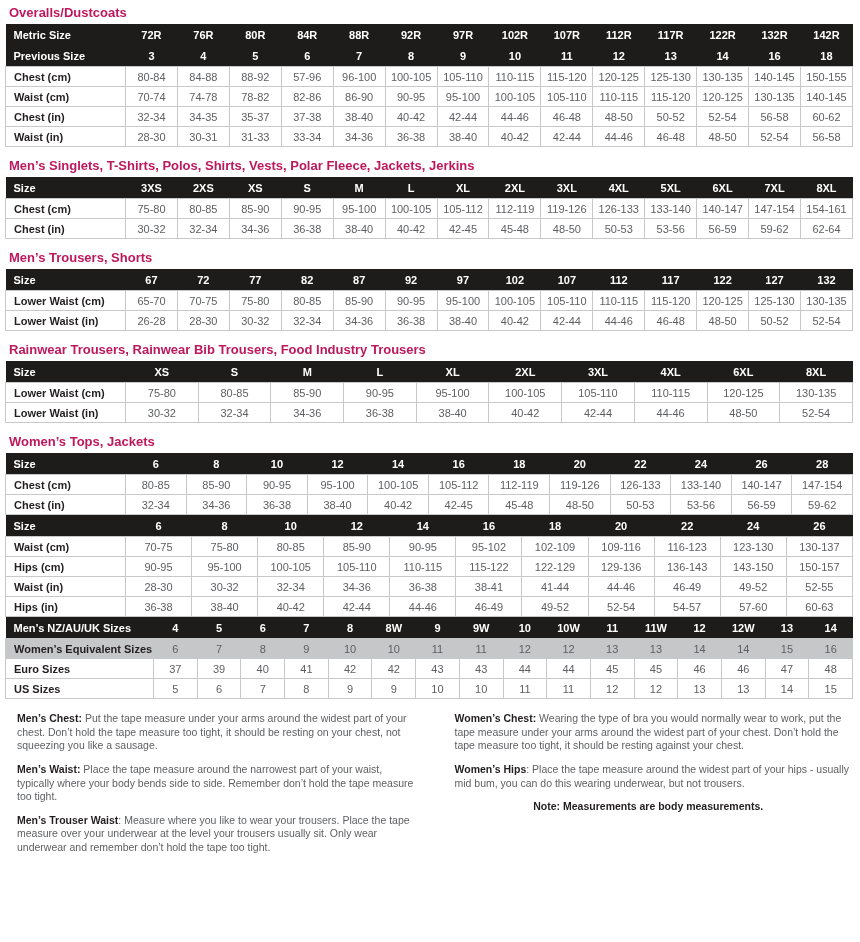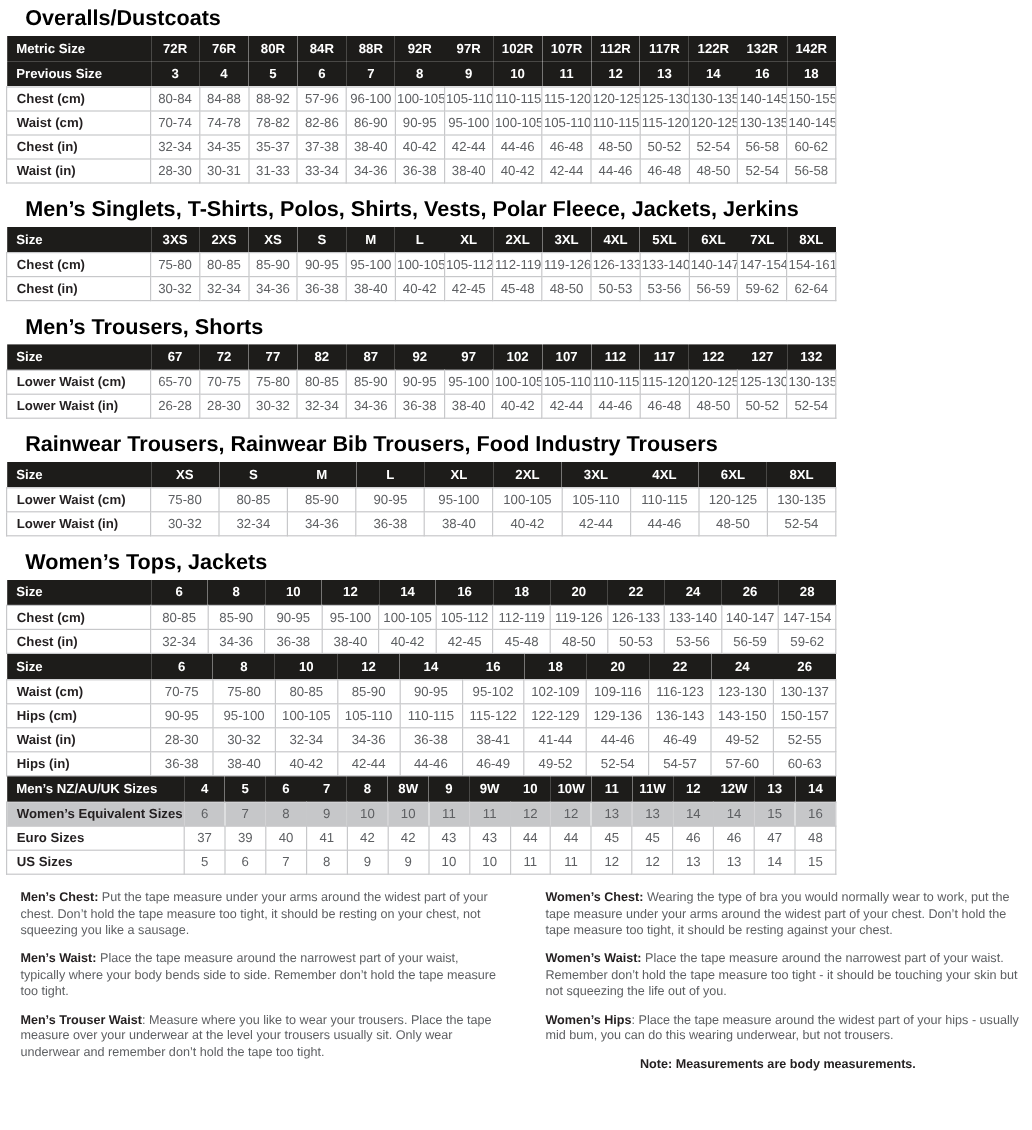--- a/index.html
+++ b/index.html
@@ -6,29 +6,29 @@
   html, body { margin: 0; padding: 0; background: #ffffff; }
   body {
     width: 860px;
     font-family: "Liberation Sans", sans-serif;
     color: #231f20;
     -webkit-font-smoothing: antialiased;
   }
   .page { padding: 3px 6px 8px 5px; }
 
   h2.section-title {
-    font-size: 18px;
+    font-size: 13px;
     font-weight: bold;
-    color: #000000;
-    margin: 11px 0 4px 16px;
+    color: #be185d;
+    margin: 11px 0 4px 4px;
   }
   section:first-child h2.section-title { margin-top: 2px; }
 
   table.size-table {
-    width: 692px;
+    width: 848px;
     border-collapse: collapse;
     table-layout: fixed;
     font-size: 11px;
   }
   table.size-table thead th {
     background: #1d1c1a;
     color: #ffffff;
     font-weight: bold;
     height: 21px;
     text-align: center;
@@ -691,18 +691,17 @@
       </section>
     </div>
   <div class="notes">
     <div class="col" id="notes-left">
         <p class="note-para"><strong>Men’s Chest:</strong><span> Put the tape measure under your arms around the widest part of your chest. Don’t hold the tape measure too tight, it should be resting on your chest, not squeezing you like a sausage.</span></p>
         <p class="note-para"><strong>Men’s Waist:</strong><span> Place the tape measure around the narrowest part of your waist, typically where your body bends side to side. Remember don’t hold the tape measure too tight.</span></p>
         <p class="note-para"><strong>Men’s Trouser Waist</strong><span>: Measure where you like to wear your trousers. Place the tape measure over your underwear at the level your trousers usually sit. Only wear underwear and remember don’t hold the tape too tight.</span></p>
       </div>
     <div class="col" id="notes-right">
         <p class="note-para"><strong>Women’s Chest:</strong><span> Wearing the type of bra you would normally wear to work, put the tape measure under your arms around the widest part of your chest. Don’t hold the tape measure too tight, it should be resting against your chest.</span></p>
-        <p class="note-para"><strong>Women’s Waist:</strong><span> Place the tape measure around the narrowest part of your waist. Remember don’t hold the tape measure too tight - it should be touching your skin but not squeezing the life out of you.</span></p>
         <p class="note-para"><strong>Women’s Hips</strong><span>: Place the tape measure around the widest part of your hips - usually mid bum, you can do this wearing underwear, but not trousers.</span></p>
         <p class="final-note">Note: Measurements are body measurements.</p>
       </div>
   </div>
 </div>
 
 </body></html>

